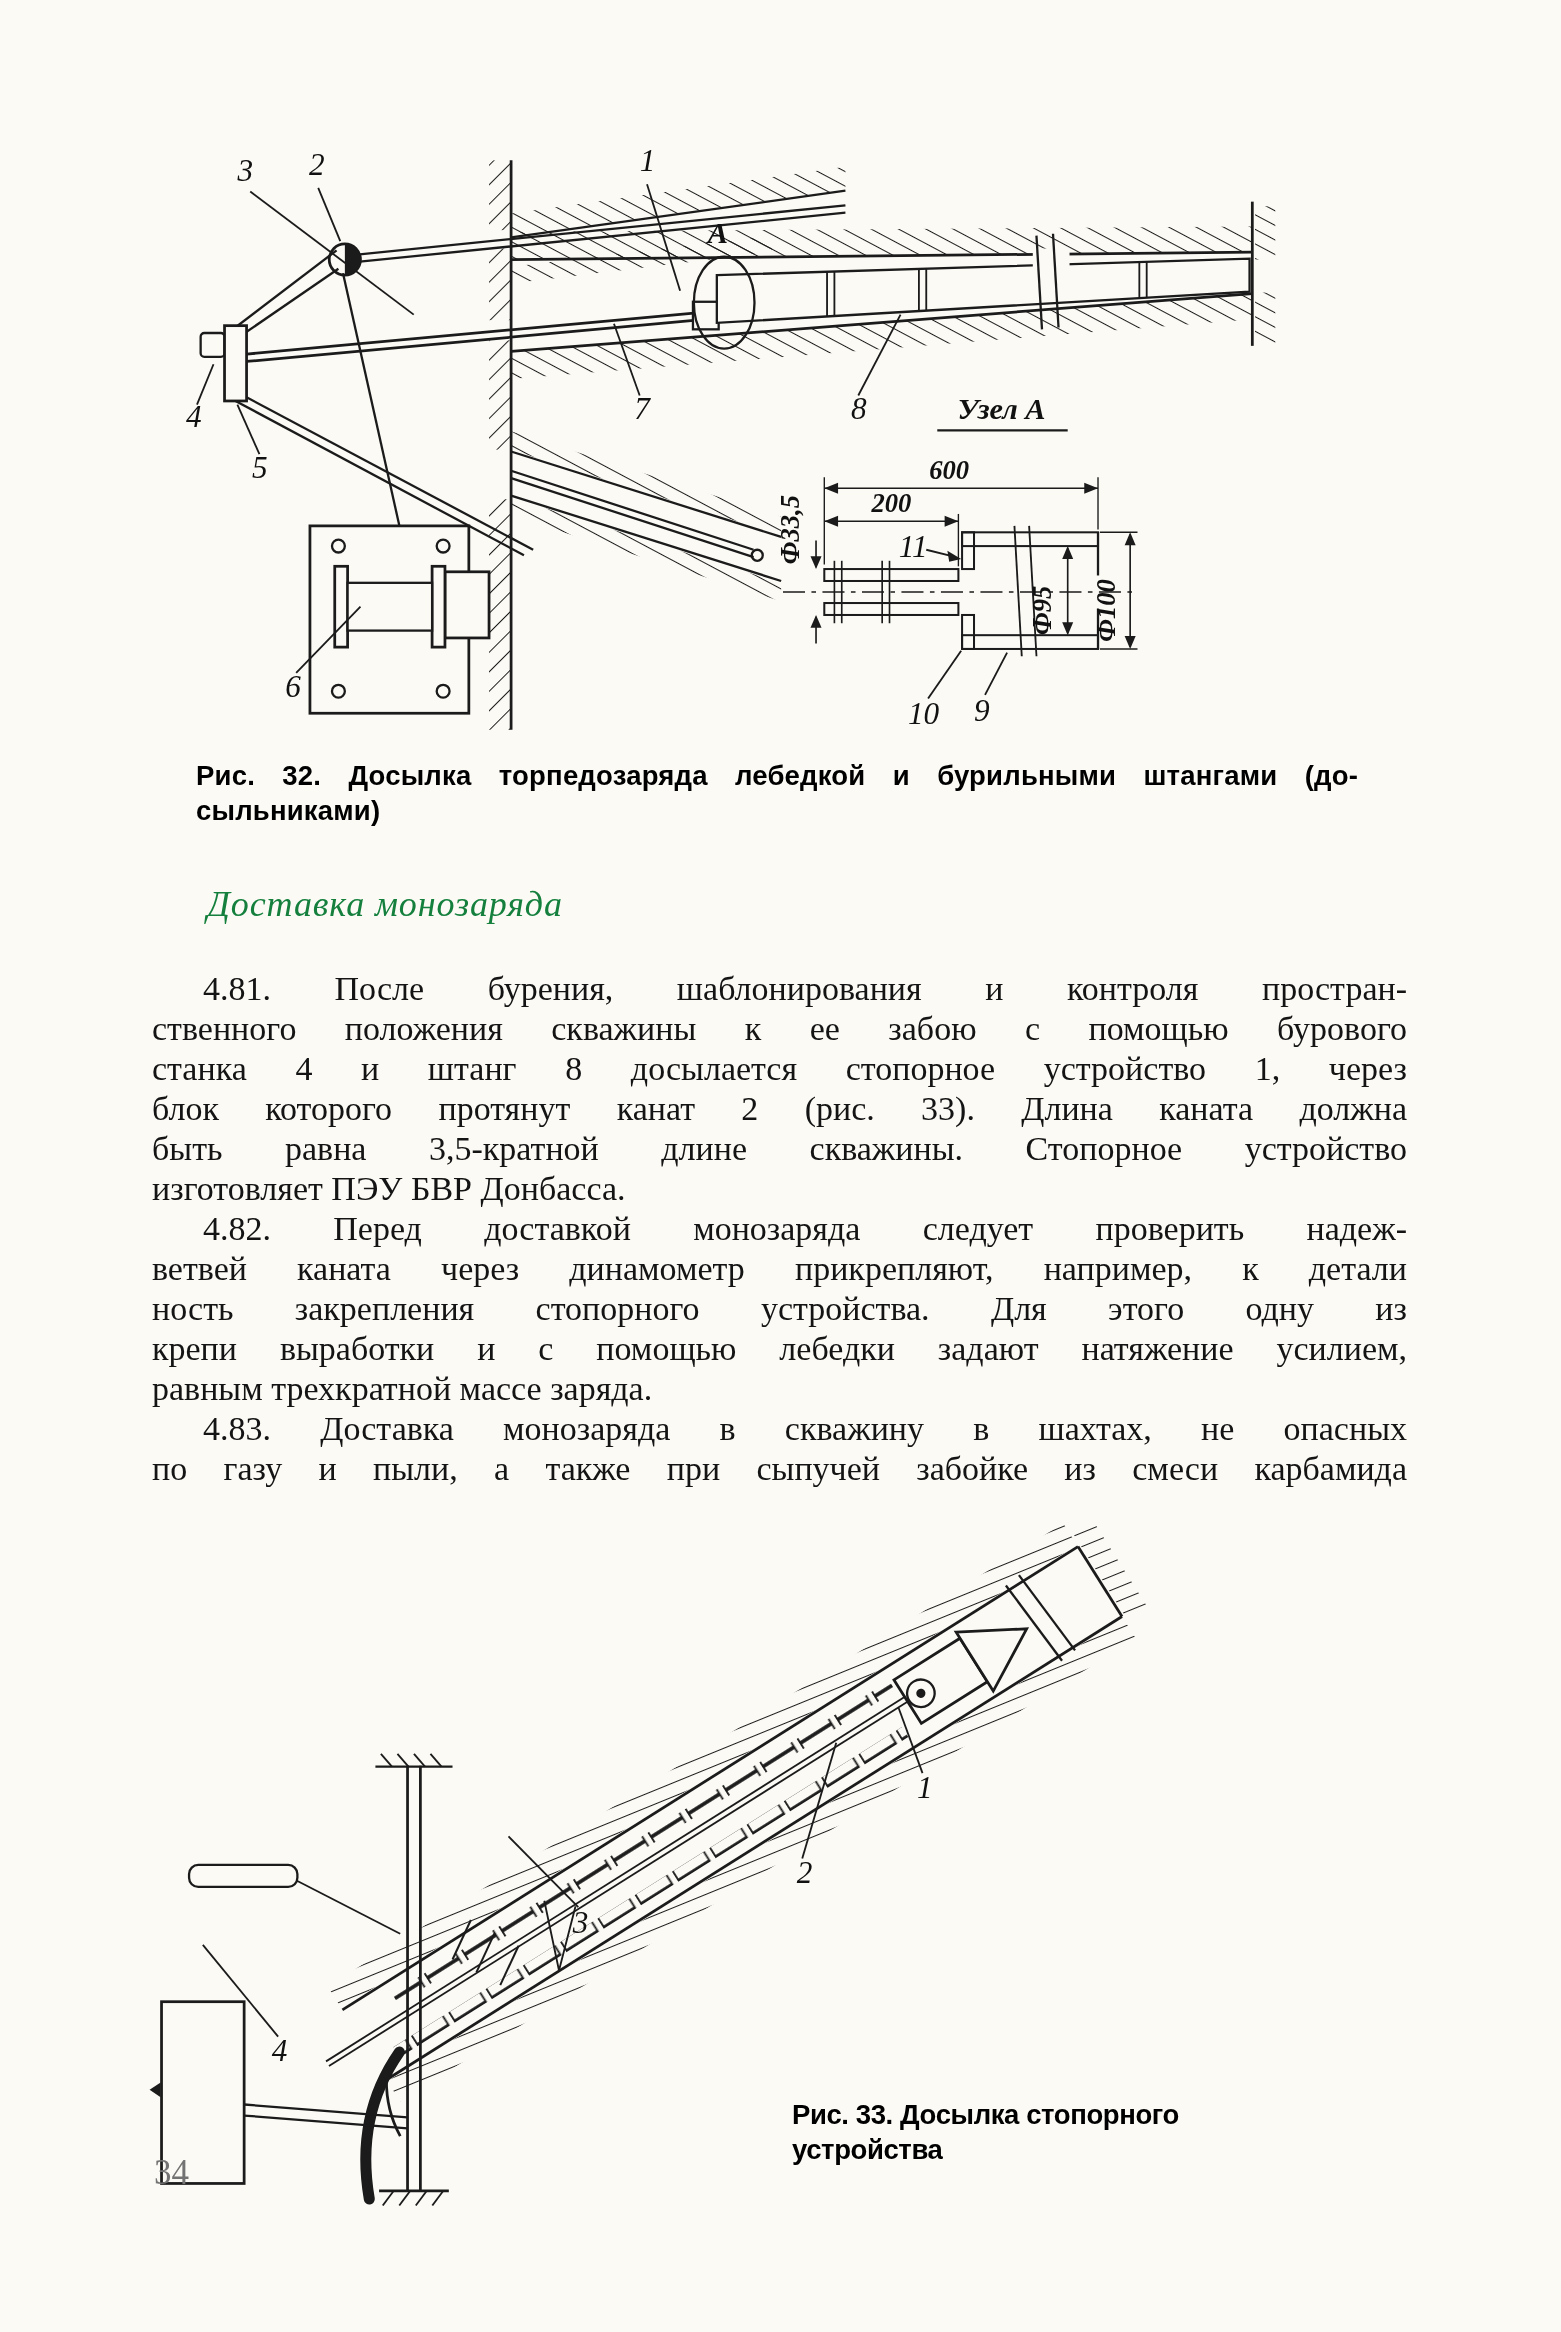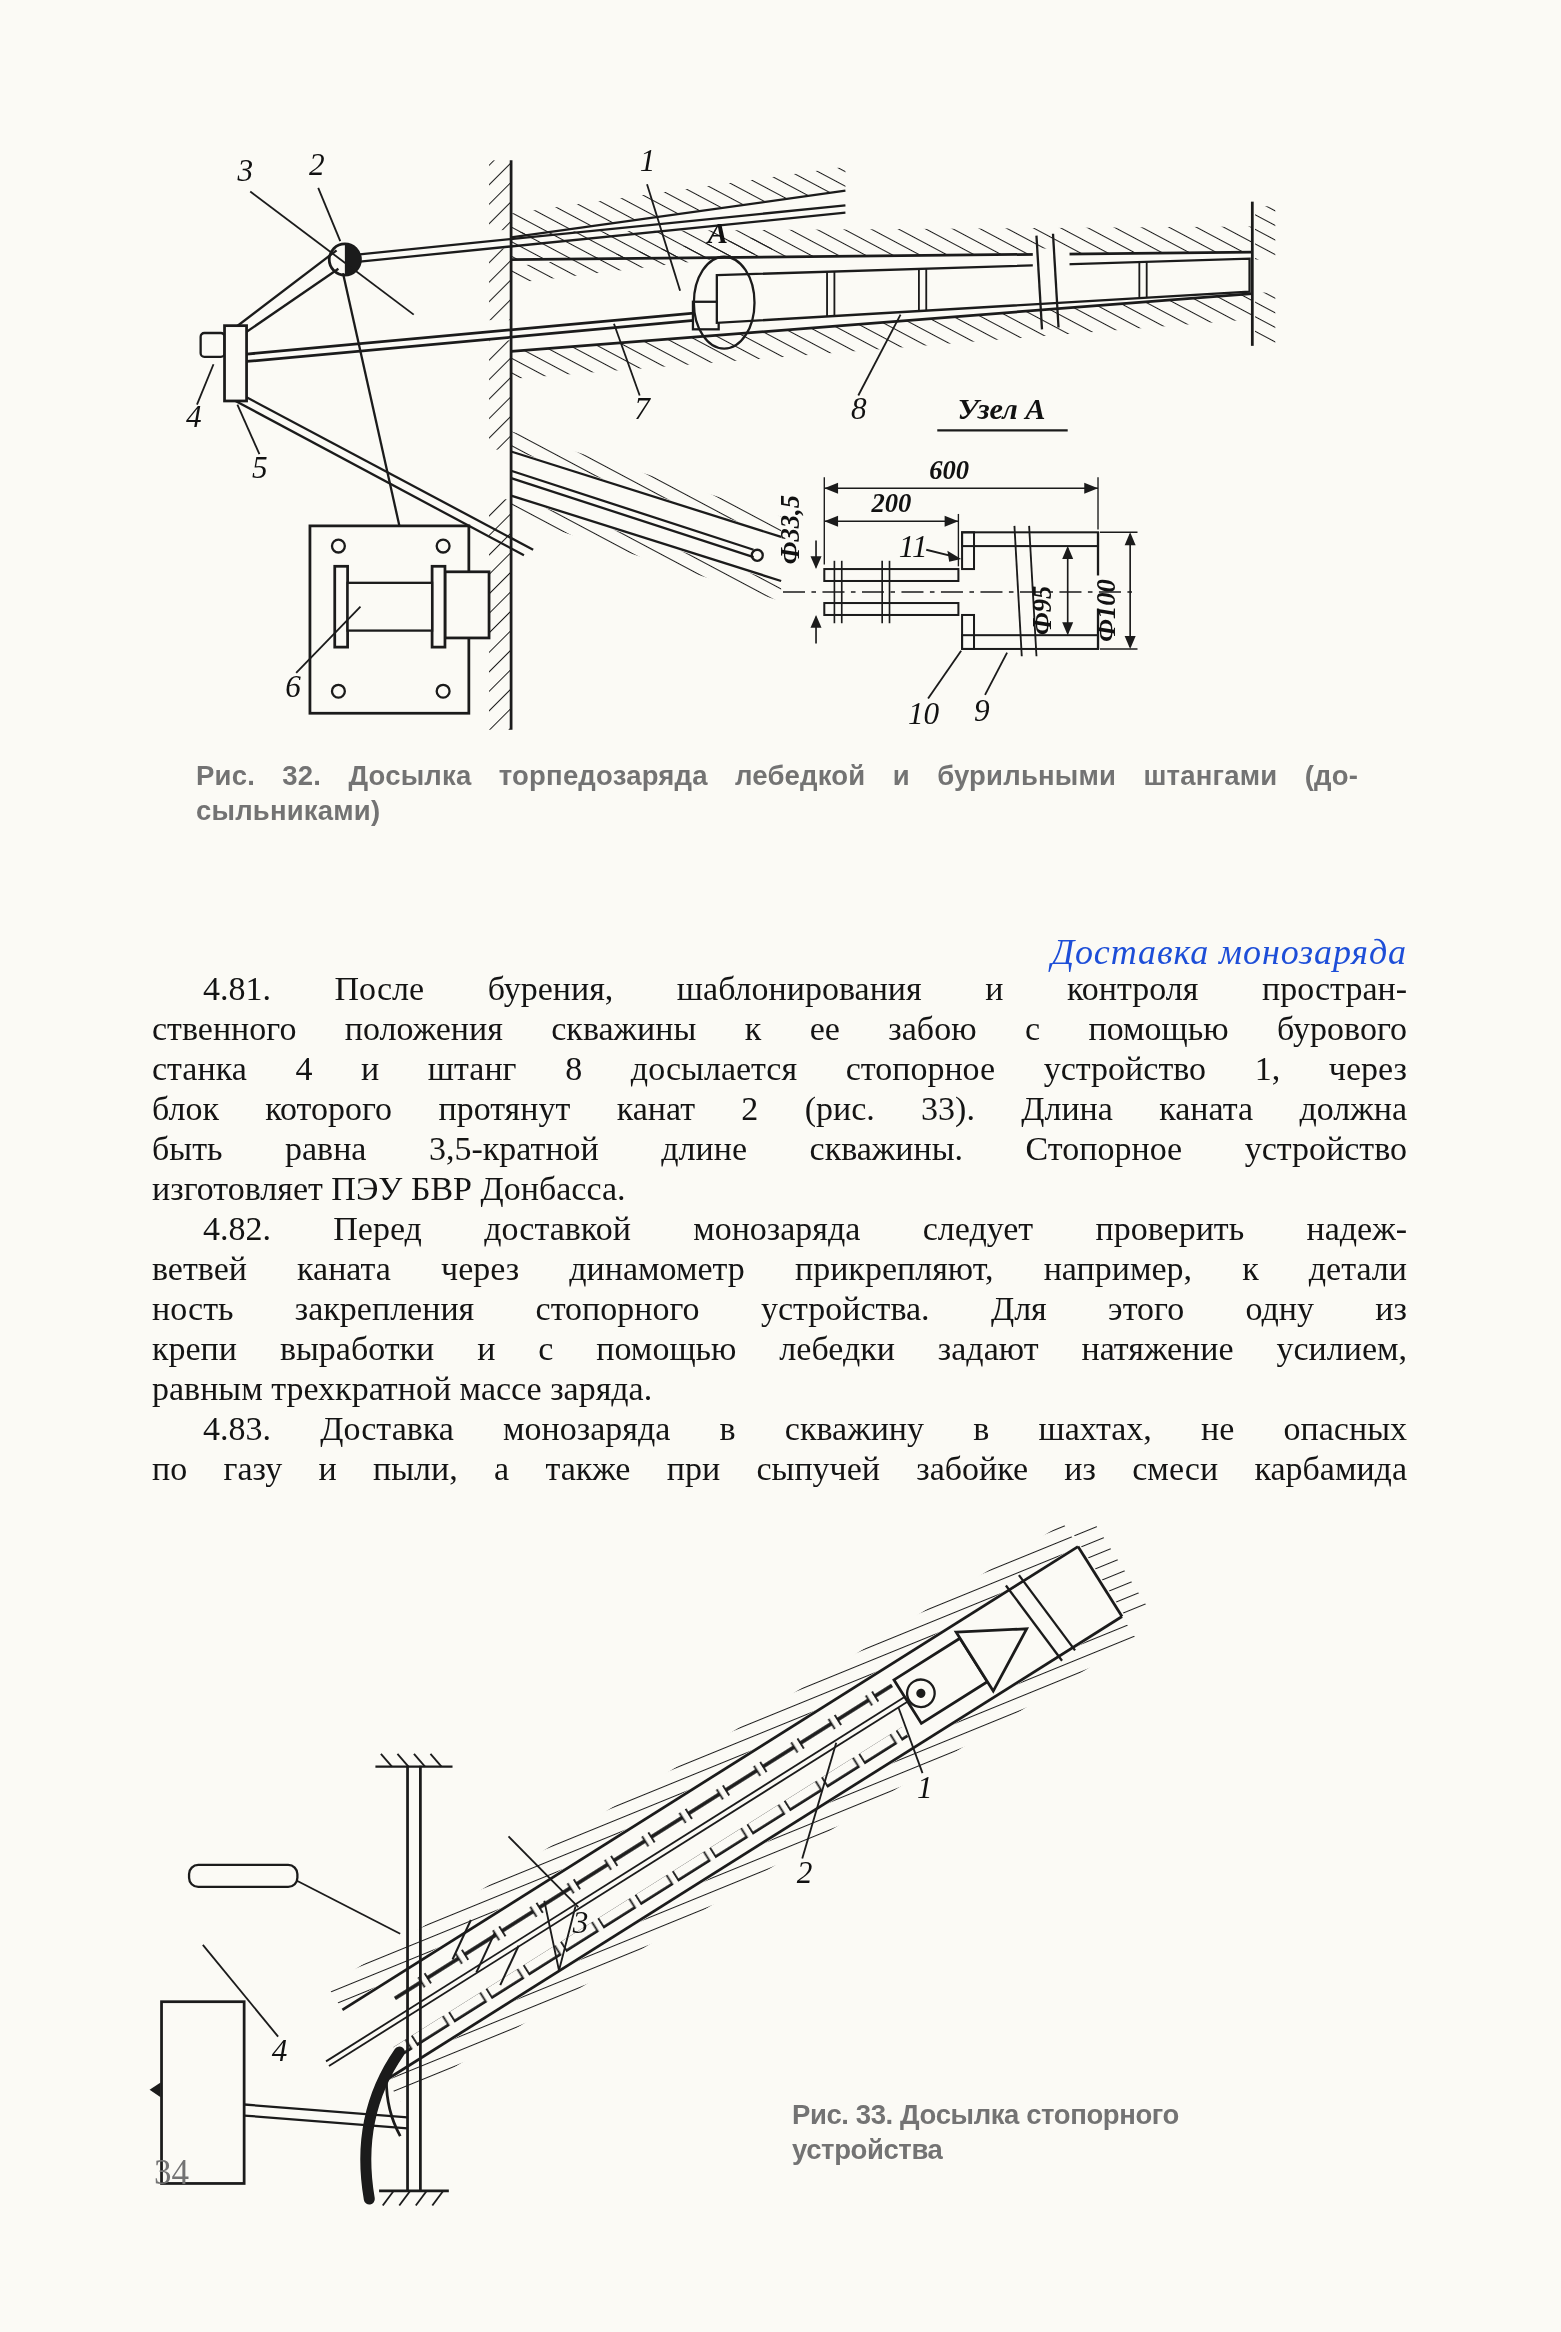--- a/index.html
+++ b/index.html
@@ -13,29 +13,29 @@
 
   
   .ink { stroke:#1b1b1b; fill:none; }
   .fillw { fill:#fbfaf5; }
   text.callout { font-family:"Liberation Serif", serif; font-style:italic; font-size:34px; fill:#111; stroke:none; }
   text.dimlab  { font-family:"Liberation Serif", serif; font-style:italic; font-weight:bold; font-size:29px; fill:#111; stroke:none; }
   text.nodelab { font-family:"Liberation Serif", serif; font-style:italic; font-weight:bold; font-size:33px; fill:#111; stroke:none; }
 
   .caption {
     position:absolute; font-family:"Liberation Sans", sans-serif;
-    font-weight:bold; font-size:27.5px; line-height:35px; color:#737373;
+    font-weight:bold; font-size:27.5px; line-height:35px; color:#000000;
     letter-spacing:0.2px;
   }
   .cap-just { text-align:justify; text-align-last:justify; }
 
   .heading {
     position:absolute; left:152px; top:883px; width:1255px;
-    text-align:right; padding-left:55px; box-sizing:border-box;
-    font-style:italic; font-size:36px; letter-spacing:0.9px; color:#1d4ed8;margin-top:48px;
+    text-align:left; padding-left:55px; box-sizing:border-box;
+    font-style:italic; font-size:36px; letter-spacing:0.9px; color:#15803d;
   }
 
   .bodytext { position:absolute; left:152px; top:970px; width:1255px;
     font-size:34px; color:#141414; }
   .tl { text-align:justify; text-align-last:justify; height:40px; white-space:nowrap; }
   .tl.first { text-indent:51px; }
   .tl.endp { text-align-last:left; }
 
   .pagenum { position:absolute; left:154px; top:2153px; font-size:35px; color:#737373; }
 </style>

